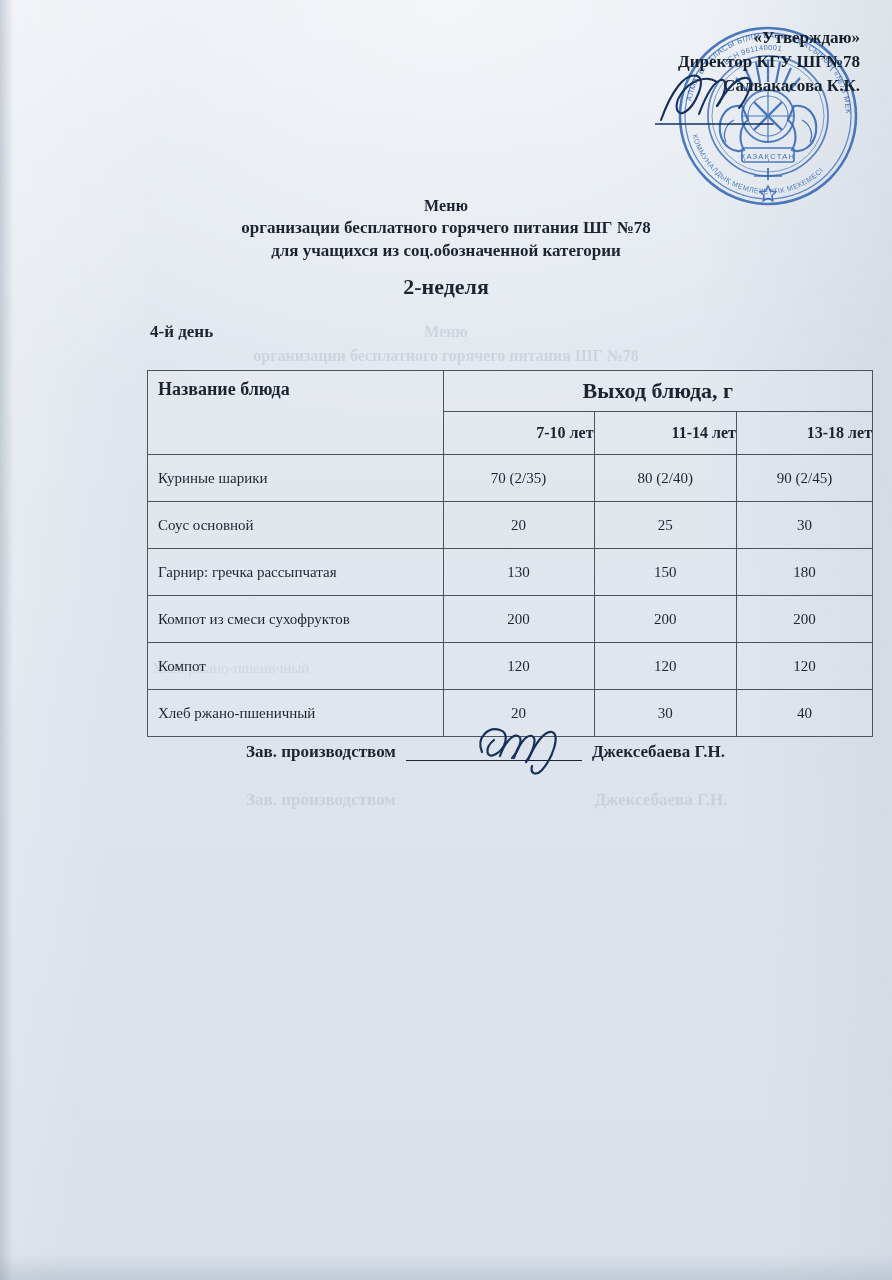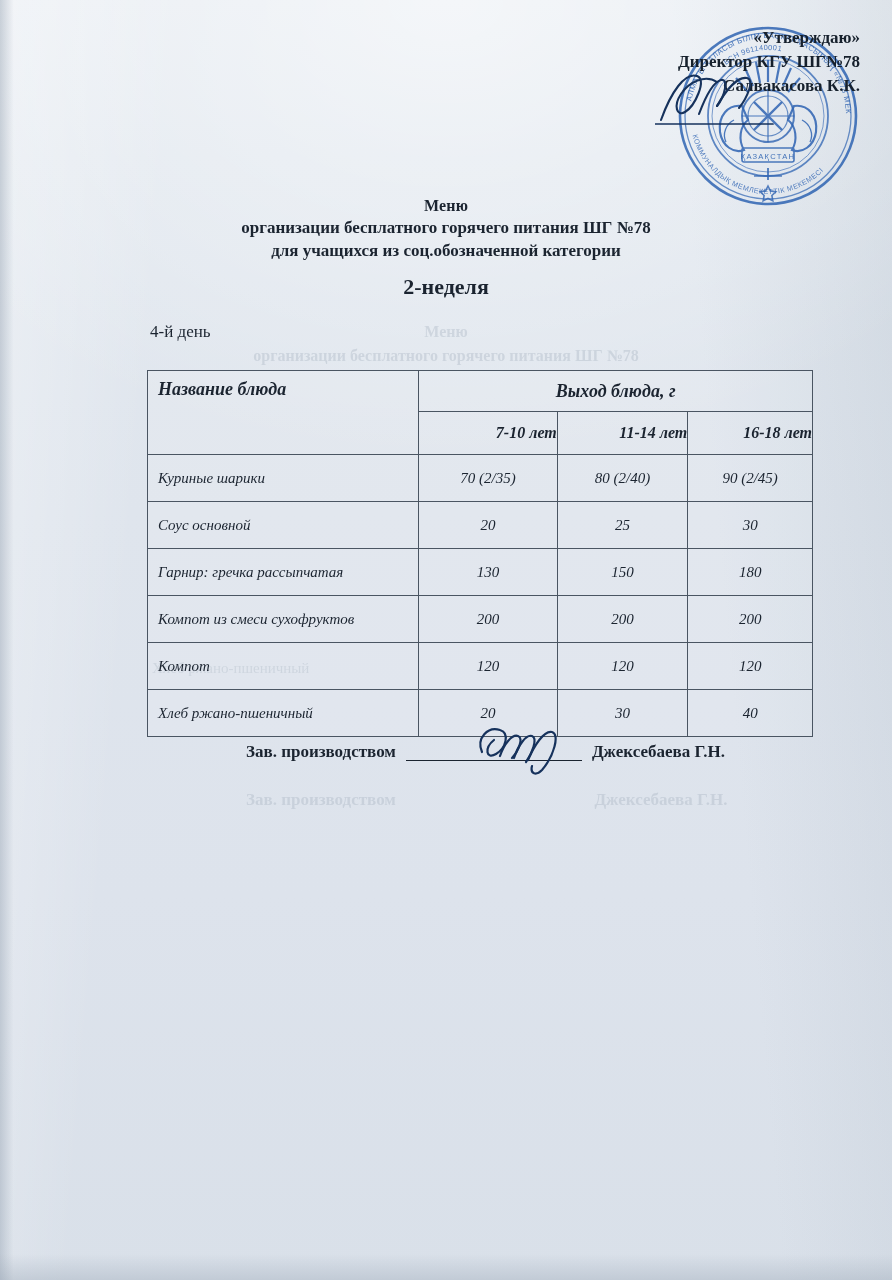--- a/index.html
+++ b/index.html
@@ -104,53 +104,52 @@
     line-height: 30px;
     margin-top: 10px;
   }
 
   
   .day-label {
     position: absolute;
     left: 150px;
     top: 322px;
     font-size: 17px;
-    font-weight: normal;
+    font-weight: bold;
     z-index: 2;
   }
 
   
   .menu-table-wrap {
     position: absolute;
     left: 147px;
     top: 370px;
-    width: 666px;
+    width: 726px;
     z-index: 2;
-    font-style: italic;
   }
   table.menu {
     border-collapse: collapse;
     width: 100%;
     background: rgba(255,255,255,0.10);
   }
   table.menu th, table.menu td {
     border: 1px solid #4a5562;
     padding: 0;
   }
   .th-name {
     text-align: left;
     padding: 8px 0 8px 10px !important;
     font-size: 18px;
     font-weight: bold;
     vertical-align: top;
     width: 265px;
   }
   .th-yield {
     text-align: center;
-    font-size: 18px;
+    font-size: 22px;
     font-weight: bold;
     height: 32px;
     padding: 4px 0 !important;
   }
   .th-age {
     text-align: right;
     font-size: 16px;
     font-weight: bold;
     height: 32px;
     padding: 5px 0 !important;
@@ -334,21 +333,21 @@
           <col class="c-a3">
       </colgroup>
       <thead>
         <tr>
           <th class="th-name" rowspan="2">Название блюда</th>
           <th class="th-yield" colspan="3">Выход блюда, г</th>
         </tr>
         <tr>
           <th class="th-age">7-10 лет</th>
           <th class="th-age">11-14 лет</th>
-          <th class="th-age">16-18 лет</th>
+          <th class="th-age">13-18 лет</th>
         </tr>
       </thead>
       <tbody>
         <tr>
           <td class="dish">Куриные шарики</td>
           <td class="val">70 (2/35)</td>
           <td class="val">80 (2/40)</td>
           <td class="val">90 (2/45)</td>
         </tr>
         <tr>

